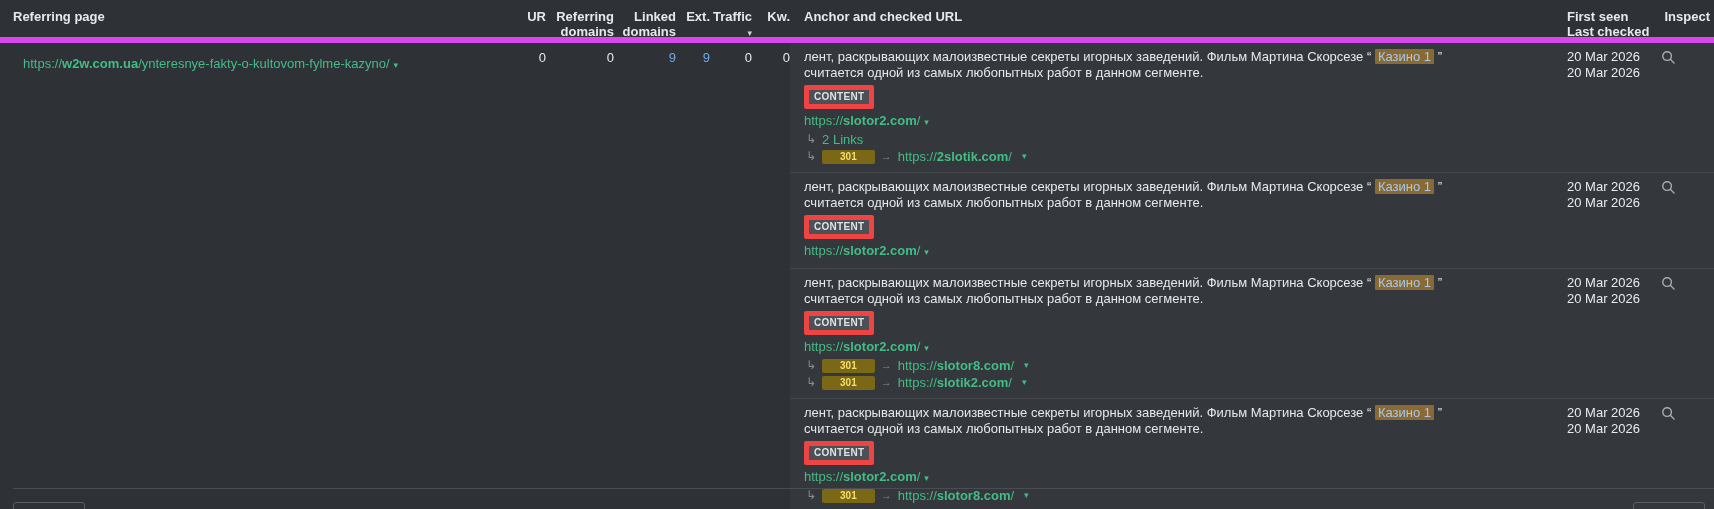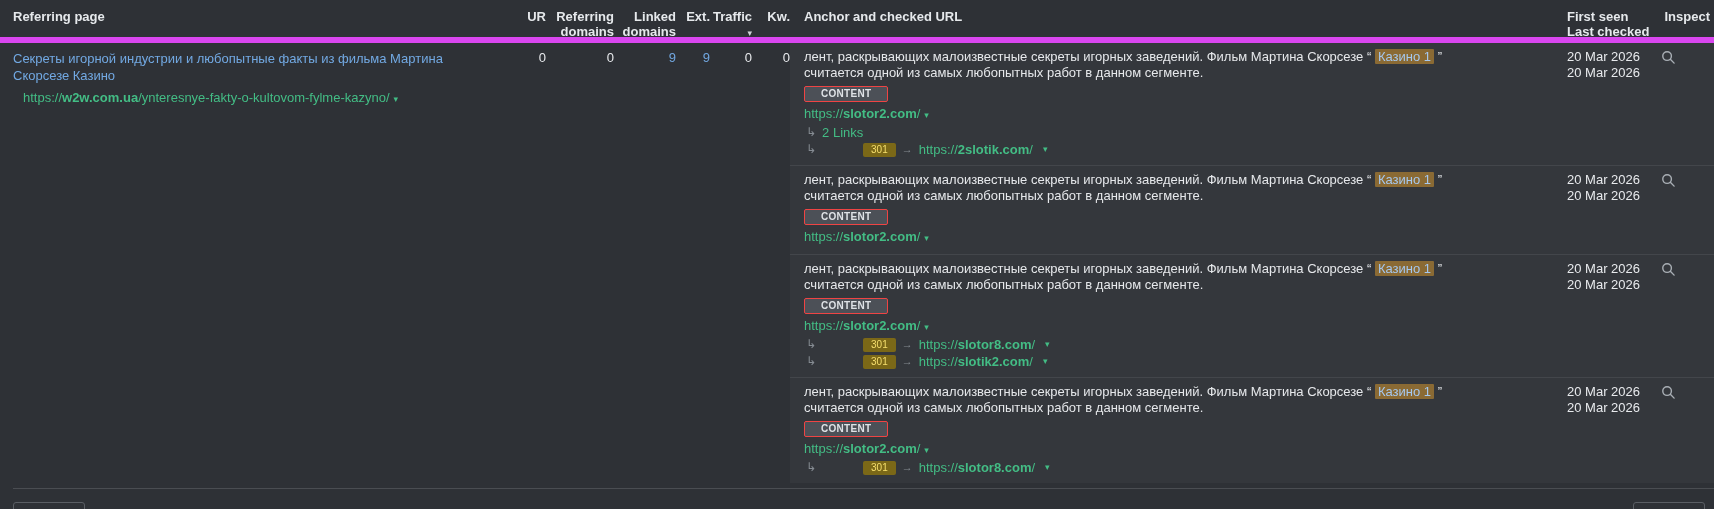--- a/index.html
+++ b/index.html
@@ -63,33 +63,33 @@
   .link-block {
     position:relative;
     padding:6px 250px 7px 14px;
     border-bottom:1px solid #43464b;
   }
   .link-block.last { border-bottom:none; }
   .anchor-line { max-width:712px; line-height:16px; color:#e6e8eb; }
   .anchor-hl { background:#8a6a34; color:#a5c8ef; padding:0 3px; border-radius:1px; }
   .badge-line { margin:4px 0 3px; }
   .content-badge {
-    display:inline-block; background:#4c5057; border:1px solid #ef4444;
+    display:inline-block; background:#4c5057; border:5px solid #ef4444;
     color:#dfe2e6; font-size:10px; font-weight:bold; letter-spacing:.3px;
-    padding:1px 16px; border-radius:2px; line-height:12px;
+    padding:1px 5px; border-radius:2px; line-height:12px;
   }
   .target-line { line-height:17px; }
   .target-link { color:#43bd85; cursor:pointer; }
   .indent-line { line-height:17px; padding-left:2px; display:flex; align-items:center; gap:6px; }
   .elbow { color:#858b92; font-size:12px; }
   .arrow { color:#858b92; font-size:11px; }
   .green-text { color:#43bd85; cursor:pointer; }
   .badge-301 {
     display:inline-block; background:#7b6817; color:#f6df6d;
-    font-size:10px; font-weight:normal; padding:1px 8px; border-radius:2px; line-height:12px;margin-left:41px;
+    font-size:10px; font-weight:bold; padding:1px 18px; border-radius:2px; line-height:12px;
   }
   .dates { position:absolute; left:777px; top:6px; line-height:16px; color:#e8eaed; white-space:nowrap; }
   .inspect-btn { position:absolute; left:871px; top:7px; cursor:pointer; }
 
   
   .footer {
     position:absolute; left:13px; right:0; bottom:0; height:21px;
     border-top:1px solid #4a4d52;
   }
   .stub-btn {
@@ -124,21 +124,20 @@
         <span>First seen</span><br>
         <span>Last checked</span>
       </span>
       <span class="hdr-inspect">Inspect</span>
     </div>
   </div>
 
   <div class="trow">
 
     <div class="rp-cell">
-      <a class="rp-title">Секреты игорной индустрии и любопытные факты из фильма Мартина Скорсезе Казино</a>
       <div class="rp-url">
         <span>https://</span><b>w2w.com.ua</b><span>/ynteresnye-fakty-o-kultovom-fylme-kazyno/</span><span class="caret">▾</span>
       </div>
     </div>
 
     <div class="cell-num w-ur">0</div>
     <div class="cell-num w-rd">0</div>
     <div class="cell-num w-ld"><span class="num-link">9</span></div>
     <div class="cell-num w-ext"><span class="num-link">9</span></div>
     <div class="cell-num w-traffic">0</div>

